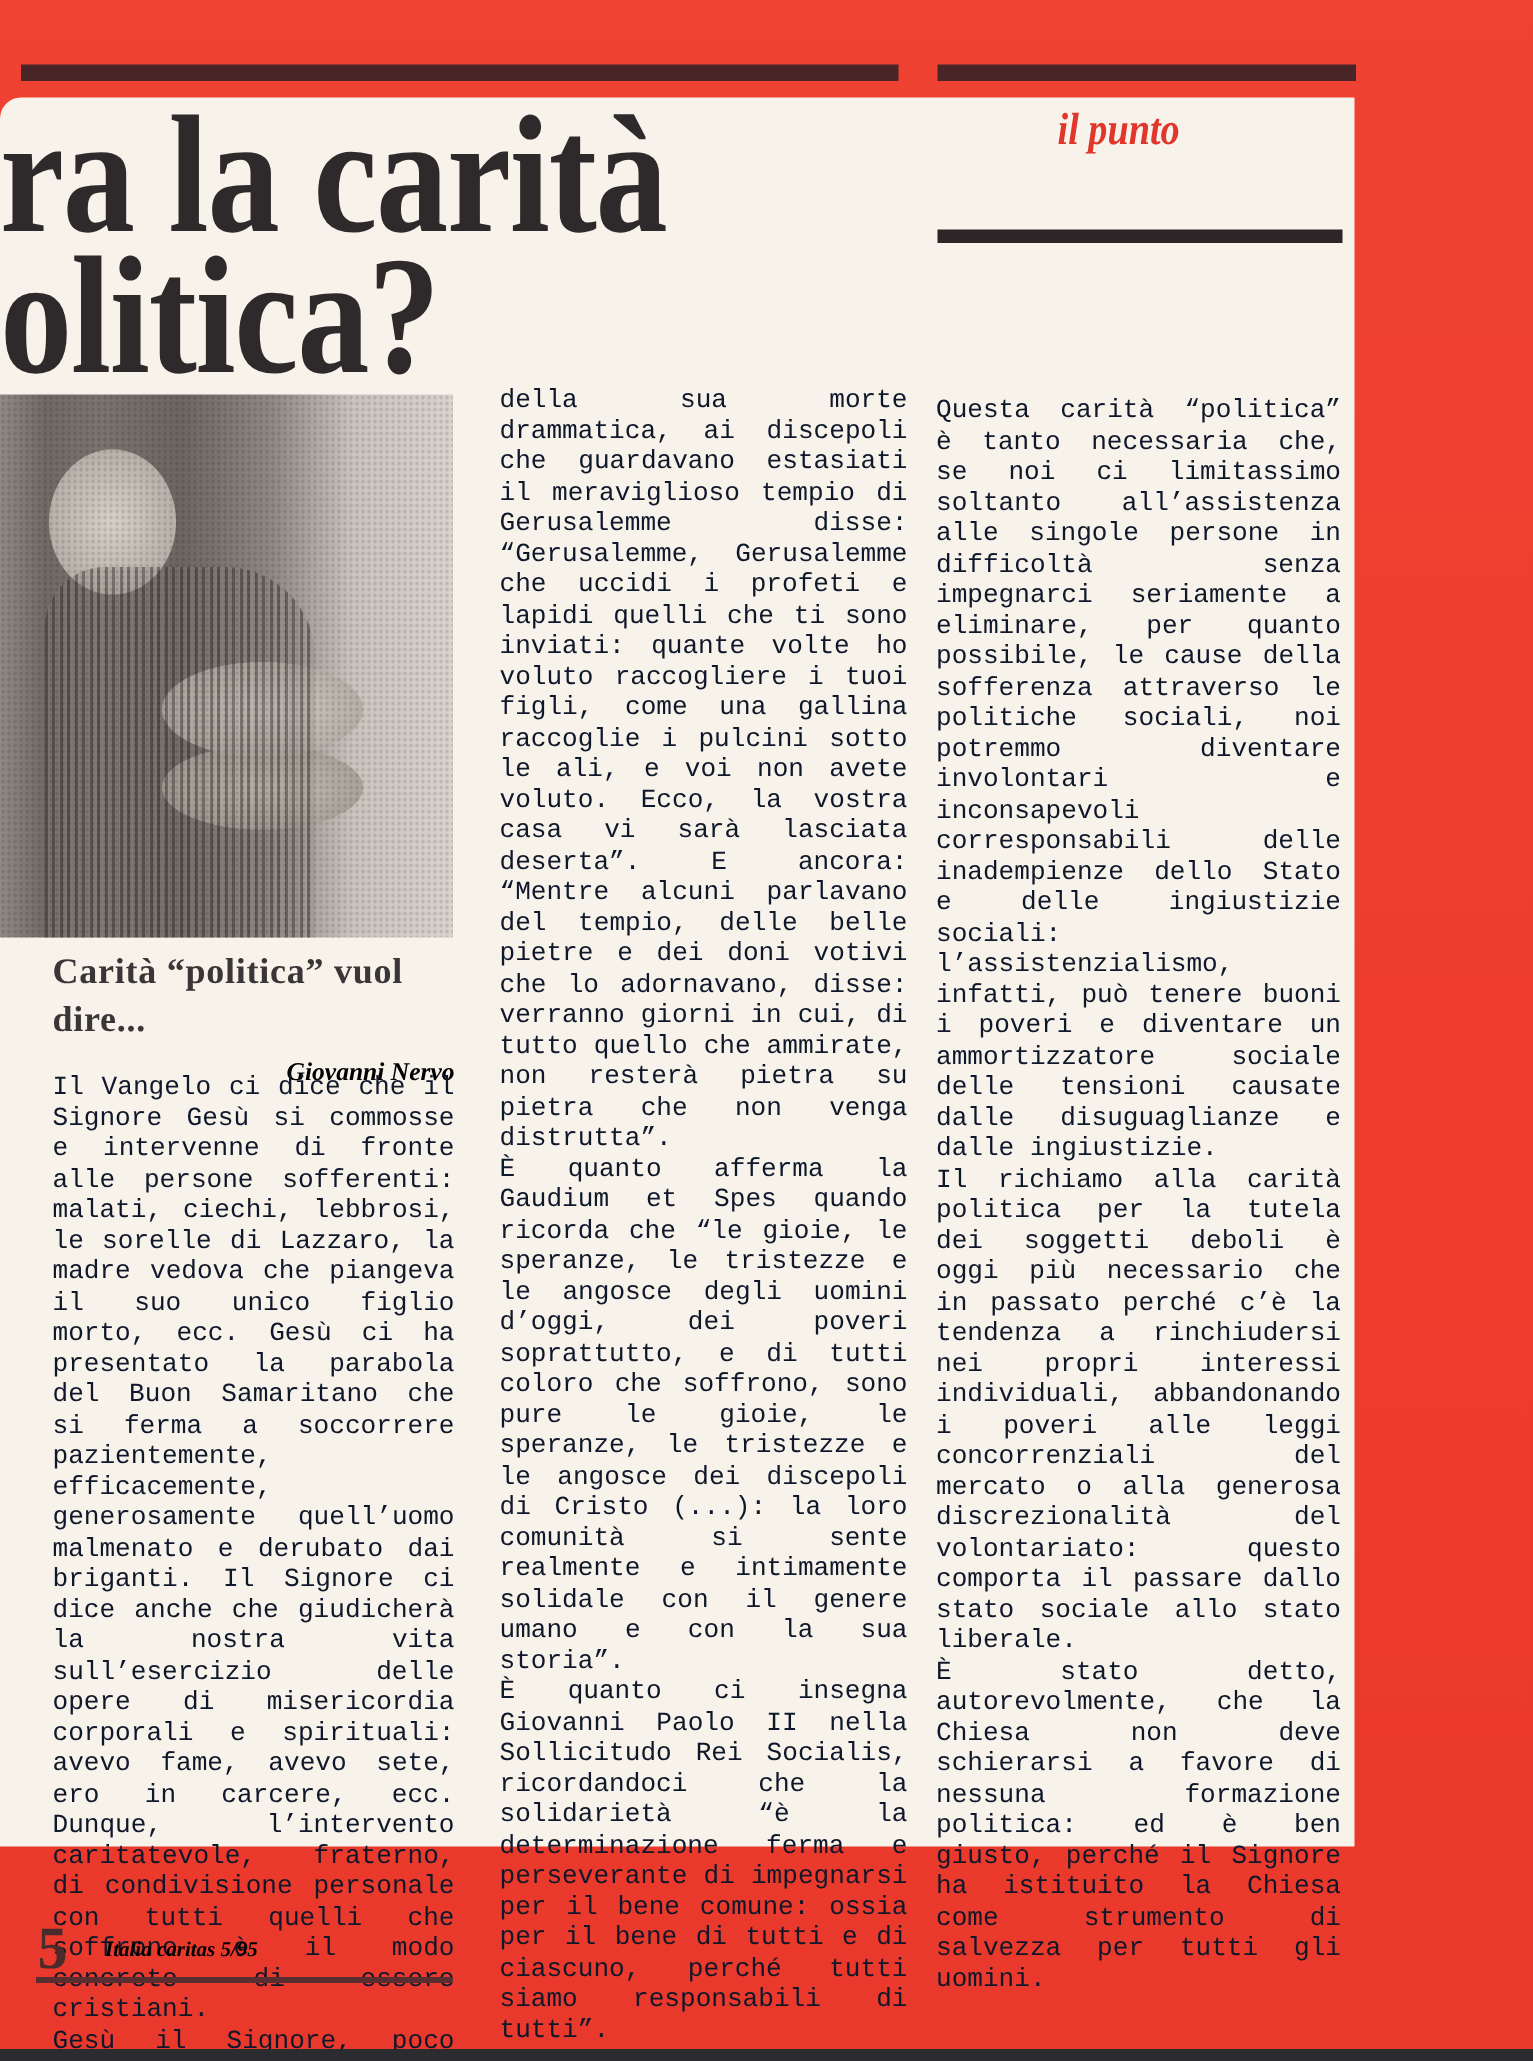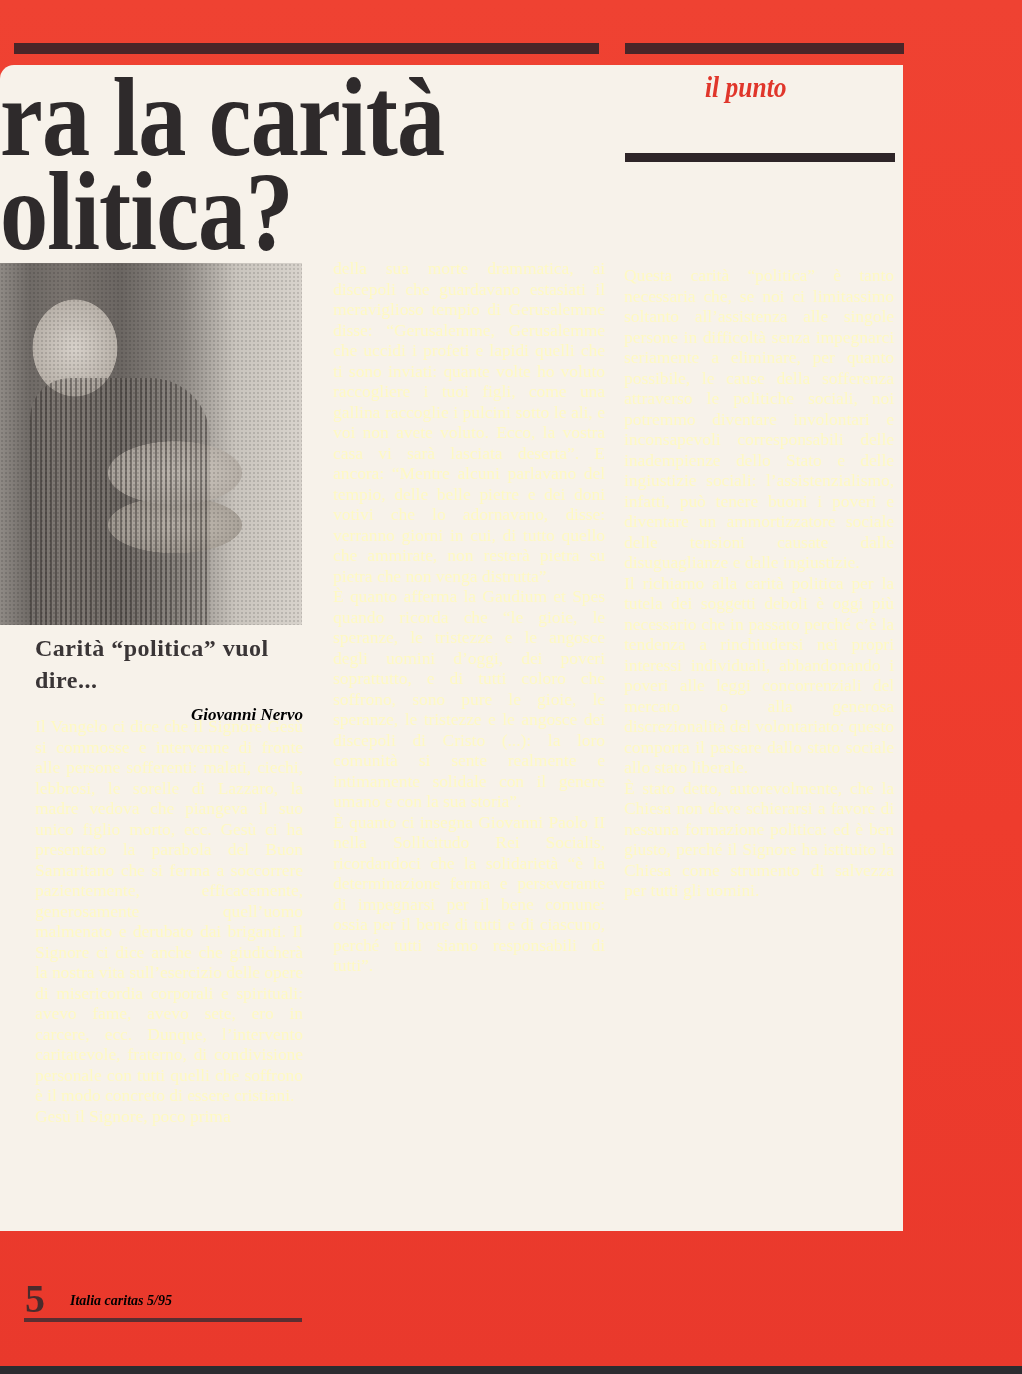--- a/index.html
+++ b/index.html
@@ -79,23 +79,23 @@
     }
     .byline {
       position: absolute; left: 35px; top: 705px; width: 268px;
       text-align: right;
       font-family: "Liberation Serif", "DejaVu Serif", serif;
       font-style: italic; font-weight: 700; font-size: 17px;
       color: #000000;
     }
     .col {
       position: absolute;
-      font-family: Liberation Serif, serif;
+      font-family: Liberation Mono, monospace;
       font-size: 17.4px; line-height: 20.5px;
-      color: #fef9c3;
+      color: #0f172a;
       text-align: justify;
       text-align-last: left;
     }
     .col p { margin: 0; }
     .col1 { left: 35px; top: 716px; width: 268px; }
     .col2 { left: 333px; top: 258px; width: 272px; }
     .col3 { left: 624px; top: 265px; width: 270px; }
     .footer-num {
       position: absolute; left: 25px; top: 1275px;
       font-family: "Liberation Serif", "DejaVu Serif", serif;

